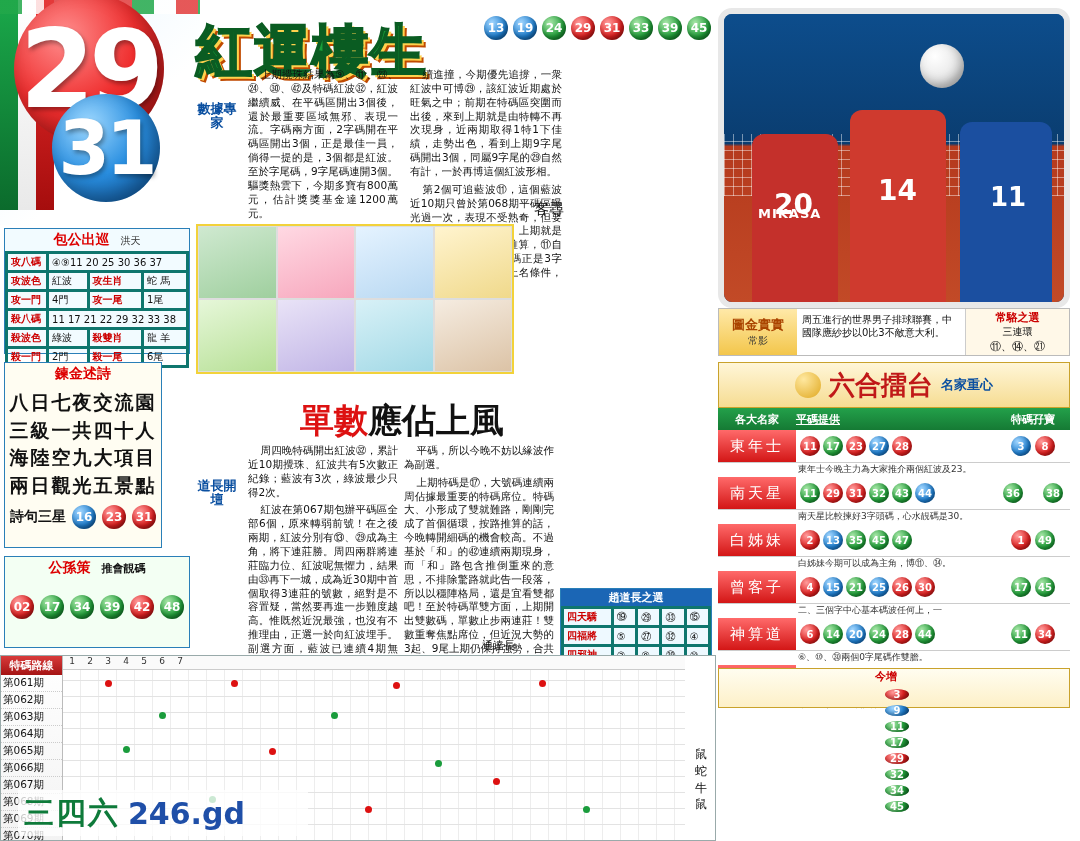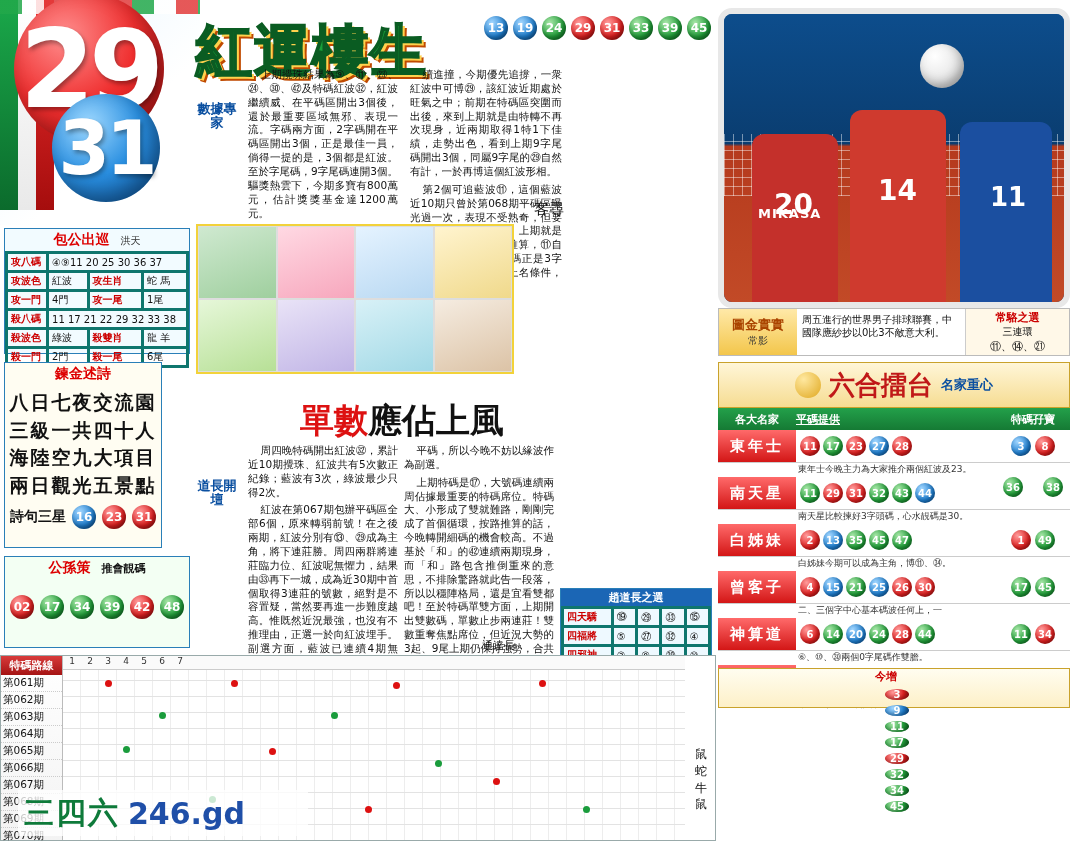--- a/index.html
+++ b/index.html
@@ -68,21 +68,21 @@
   
   .midtitle { position:absolute; left:300px; top:398px; font-size:34px; font-weight:bold;
      font-family:"DejaVu Serif","Liberation Serif",serif; }
   .midtitle .a { color:#d11; }
   .midtitle .b { color:#111; }
 
   
   .photo { position:absolute; left:718px; top:8px; width:352px; height:300px;
     border:6px solid #e8e8e8; border-radius:14px; overflow:hidden;
     background:linear-gradient(#0e4f8f,#0a3e73); }
-  .rowlab { background:linear-gradient(#ff6a6a,#d31616); color:#fff; font-weight:bold;
+  .rowlab { background:linear-gradient(#ff6a6a,#d31616); color:#fff; font-weight:normal;
     font-size:15px; text-align:center; letter-spacing:3px; }
   .cellball { width:20px; height:20px; border-radius:50%; font-size:10px; color:#fff;
     display:flex; align-items:center; justify-content:center; font-weight:bold;
     box-shadow:inset -2px -2px 4px rgba(0,0,0,.3); }
 
   
   .chart { position:absolute; left:0; top:655px; width:716px; height:186px;
     border:1px solid #9aa; background:#fff; }
   .chart-side { position:absolute; left:0; top:0; width:62px; height:100%;
     background:linear-gradient(#fff,#f3f3f3); border-right:1px solid #bbb; }
@@ -345,21 +345,21 @@
     <div style="display:flex;height:33px;border-bottom:1px solid #ccc;">
       <div class="rowlab" style="width:78px;display:flex;align-items:center;justify-content:center;">南天星</div>
       <div style="flex:1;display:flex;align-items:center;gap:3px;padding-left:4px;">
         <span class="cellball nb-green">11</span>
         <span class="cellball nb-red">29</span>
         <span class="cellball nb-red">31</span>
         <span class="cellball nb-green">32</span>
         <span class="cellball nb-green">43</span>
         <span class="cellball nb-blue">44</span>
       </div>
-      <div style="width:74px;display:flex;justify-content:center;gap:20px;">
+      <div style="width:74px;display:flex;align-items:center;justify-content:center;gap:20px;">
         <span class="cellball nb-green">36</span>
         <span class="cellball nb-green">38</span>
       </div>
     </div>
     <div style="font-size:9px;color:#333;padding:0 4px 1px 80px;">南天星比較揀好3字頭碼，心水靚碼是30。</div>
 
     <div style="display:flex;height:33px;border-bottom:1px solid #ccc;">
       <div class="rowlab" style="width:78px;display:flex;align-items:center;justify-content:center;">白姊妹</div>
       <div style="flex:1;display:flex;align-items:center;gap:3px;padding-left:4px;">
         <span class="cellball nb-red">2</span>

